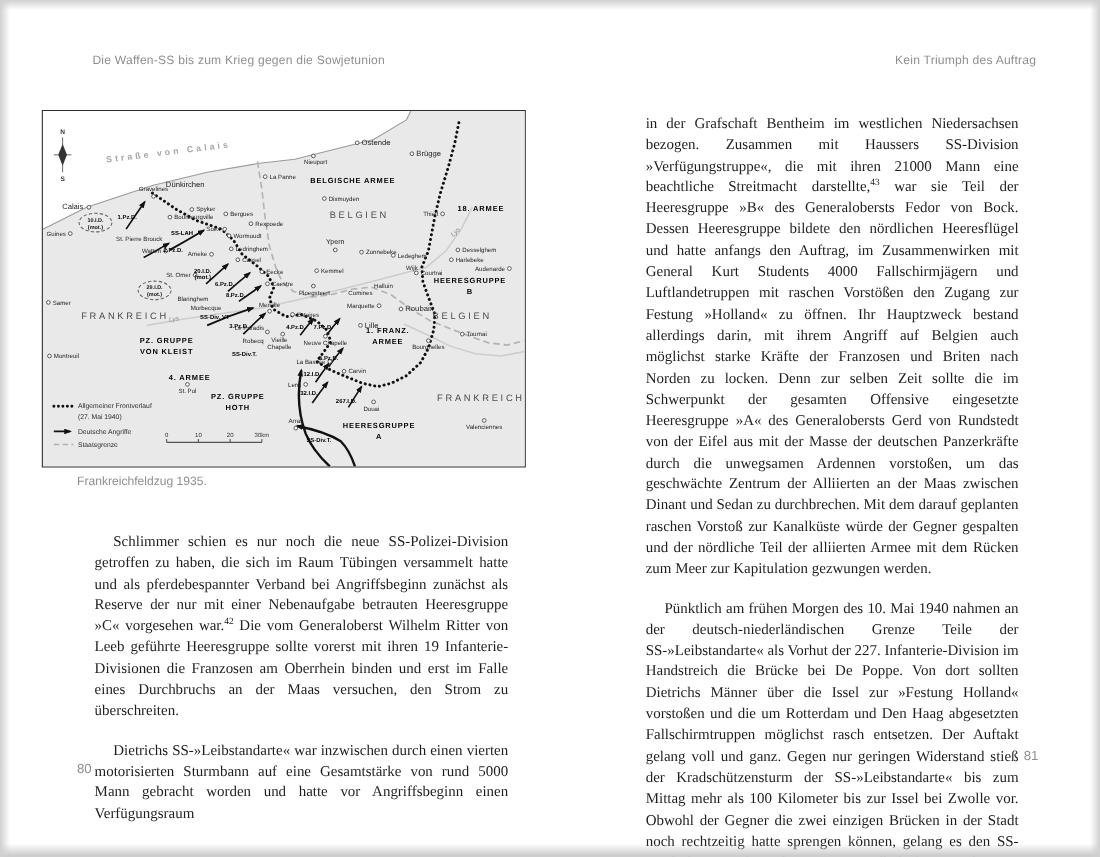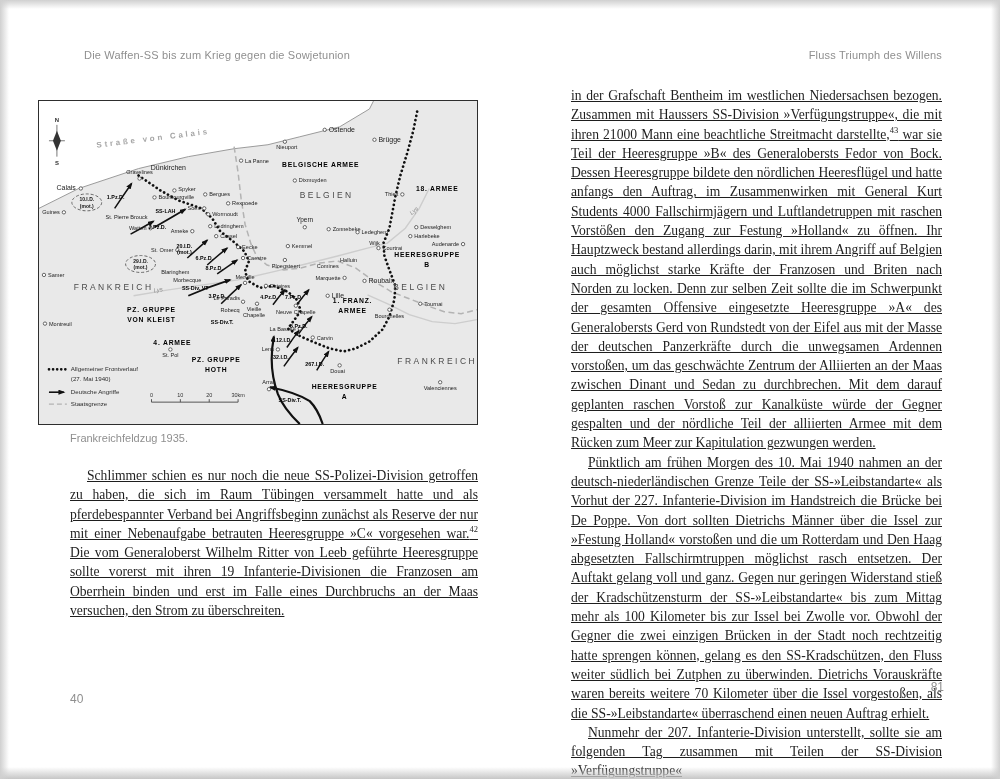--- a/index.html
+++ b/index.html
@@ -9,39 +9,39 @@
   .head-left{left:84px;}
   .head-right{right:58px;}
   .map-box{position:absolute;left:38px;top:100px;width:438px;height:323px;
            border:1px solid #2e2e2e;background:#fff;}
   .map-box svg{display:block;width:100%;height:100%;}
   .caption{position:absolute;left:70px;top:432px;font-size:11px;color:#8f8f8f;}
   .body-text{position:absolute;font-family:"Liberation Serif",serif;font-size:13.6px;
              line-height:19.3px;color:#1e1e1e;text-align:justify;}
   .body-left{left:70px;top:466px;width:408px;}
   .body-right{left:571px;top:86px;width:371px;}
-  .body-text p{margin:0;text-decoration:underline;}
+  .body-text p{margin:16px;}
   .body-text p.indent{text-indent:17px;}
   .body-text sup{font-size:8.5px;line-height:0;}
   .folio{position:absolute;font-size:12px;color:#8f8f8f;}
   .folio-left{left:70px;top:692px;}
   .folio-right{right:56px;top:680px;}
   .edge{position:absolute;pointer-events:none;}
   .edge-top{left:0;top:0;width:100%;height:9px;background:linear-gradient(#d0d0d0,rgba(255,255,255,0));}
   .edge-bottom{left:0;bottom:0;width:100%;height:12px;background:linear-gradient(rgba(255,255,255,0),#c6c6c6);}
   .edge-left{left:0;top:0;width:9px;height:100%;background:linear-gradient(90deg,#d0d0d0,rgba(255,255,255,0));}
   .edge-right{right:0;top:0;width:9px;height:100%;background:linear-gradient(270deg,#d0d0d0,rgba(255,255,255,0));}
 </style>
 </head>
 <body>
 
 <div class="spread">
 
   <div class="running-head head-left">Die Waffen-SS bis zum Krieg gegen die Sowjetunion</div>
-  <div class="running-head head-right">Fluss Triumph des Willens</div>
+  <div class="running-head head-right">Kein Triumph des Auftrag</div>
 
   <div class="map-box">
     <svg viewBox="0 0 440 325" preserveAspectRatio="none">
         <defs>
           <marker id="ah" markerWidth="8" markerHeight="7" refX="5.5" refY="2.6" orient="auto" markerUnits="userSpaceOnUse">
             <path d="M0,0 L7,2.6 L0,5.2 Z" fill="#111"></path>
           </marker>
         </defs>
         <rect x="0" y="0" width="440" height="325" fill="#e9e9e9"></rect>
         <path d="M0,0 L0,108 L40,88 L100,68 L150,56 L196,48 L230,44 L262,36 L302,26 L332,8 L336,0 Z" fill="#ffffff"></path>
@@ -258,28 +258,29 @@
           <text font-family="&quot;Liberation Sans&quot;, sans-serif" x="18" y="64" font-size="6" font-weight="bold" fill="#333" text-anchor="middle">S</text>
         </g>
         <text font-family="&quot;Liberation Sans&quot;, sans-serif" x="115" y="40" font-size="8" font-weight="bold" fill="#a6a6a6" letter-spacing="2.8" text-anchor="middle" transform="rotate(-7 115 40)">Straße von Calais</text>
       </svg>
   </div>
 
   <div class="caption">Frankreichfeldzug 1935.</div>
 
   <div class="body-text body-left">
       <p class="para indent">Schlimmer schien es nur noch die neue SS-Polizei-Division getroffen zu haben, die sich im Raum Tübingen versammelt hatte und als pferdebespannter Verband bei Angriffsbeginn zunächst als Reserve der nur mit einer Nebenaufgabe betrauten Heeresgruppe »C« vorgesehen war.<sup>42</sup> Die vom Generaloberst Wilhelm Ritter von Leeb geführte Heeresgruppe sollte vorerst mit ihren 19 Infanterie-Divisionen die Franzosen am Oberrhein binden und erst im Falle eines Durchbruchs an der Maas versuchen, den Strom zu überschreiten.</p>
+      <p class="para indent">Dietrichs SS-»Leibstandarte« war inzwischen durch einen vierten motorisierten Sturmbann auf eine Gesamtstärke von rund 5000 Mann gebracht worden und hatte vor Angriffsbeginn einen Verfügungsraum</p>
     </div>
 
   <div class="body-text body-right">
       <p class="para">in der Grafschaft Bentheim im westlichen Niedersachsen bezogen. Zusammen mit Haussers SS-Division »Verfügungstruppe«, die mit ihren 21000 Mann eine beachtliche Streitmacht darstellte,<sup>43</sup> war sie Teil der Heeresgruppe »B« des Generalobersts Fedor von Bock. Dessen Heeresgruppe bildete den nördlichen Heeresflügel und hatte anfangs den Auftrag, im Zusammenwirken mit General Kurt Students 4000 Fallschirmjägern und Luftlandetruppen mit raschen Vorstößen den Zugang zur Festung »Holland« zu öffnen. Ihr Hauptzweck bestand allerdings darin, mit ihrem Angriff auf Belgien auch möglichst starke Kräfte der Franzosen und Briten nach Norden zu locken. Denn zur selben Zeit sollte die im Schwerpunkt der gesamten Offensive eingesetzte Heeresgruppe »A« des Generalobersts Gerd von Rundstedt von der Eifel aus mit der Masse der deutschen Panzerkräfte durch die unwegsamen Ardennen vorstoßen, um das geschwächte Zentrum der Alliierten an der Maas zwischen Dinant und Sedan zu durchbrechen. Mit dem darauf geplanten raschen Vorstoß zur Kanalküste würde der Gegner gespalten und der nördliche Teil der alliierten Armee mit dem Rücken zum Meer zur Kapitulation gezwungen werden.</p>
       <p class="para indent">Pünktlich am frühen Morgen des 10. Mai 1940 nahmen an der deutsch-niederländischen Grenze Teile der SS-»Leibstandarte« als Vorhut der 227. Infanterie-Division im Handstreich die Brücke bei De Poppe. Von dort sollten Dietrichs Männer über die Issel zur »Festung Holland« vorstoßen und die um Rotterdam und Den Haag abgesetzten Fallschirmtruppen möglichst rasch entsetzen. Der Auftakt gelang voll und ganz. Gegen nur geringen Widerstand stieß der Kradschützensturm der SS-»Leibstandarte« bis zum Mittag mehr als 100 Kilometer bis zur Issel bei Zwolle vor. Obwohl der Gegner die zwei einzigen Brücken in der Stadt noch rechtzeitig hatte sprengen können, gelang es den SS-Kradschützen, den Fluss weiter südlich bei Zutphen zu überwinden. Dietrichs Vorauskräfte waren bereits weitere 70 Kilometer über die Issel vorgestoßen, als die SS-»Leibstandarte« überraschend einen neuen Auftrag erhielt.</p>
       <p class="para indent">Nunmehr der 207. Infanterie-Division unterstellt, sollte sie am folgenden Tag zusammen mit Teilen der SS-Division »Verfügungstruppe«</p>
     </div>
 
-  <div class="folio folio-left">40</div>
+  <div class="folio folio-left">80</div>
   <div class="folio folio-right">81</div>
 
   <div class="edge edge-top"></div>
   <div class="edge edge-bottom"></div>
   <div class="edge edge-left"></div>
   <div class="edge edge-right"></div>
 </div>
 
 </body></html>

